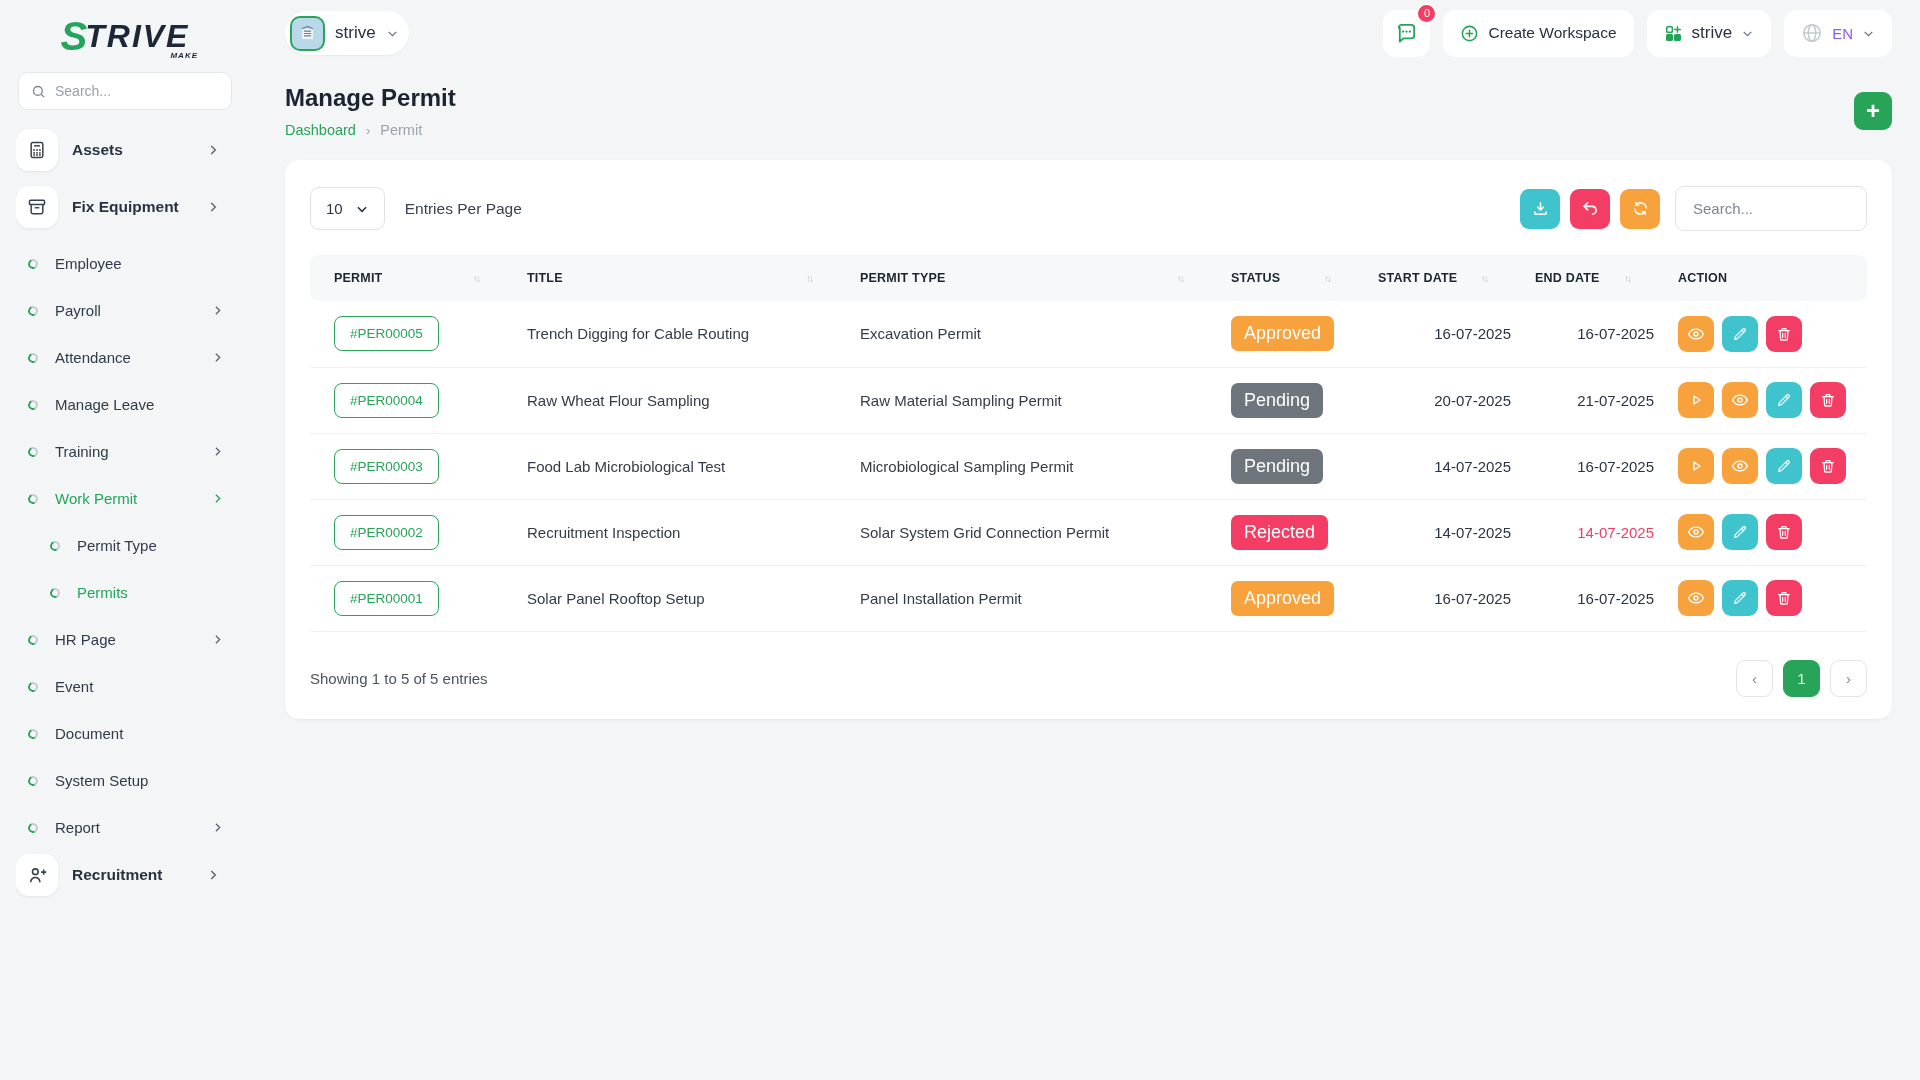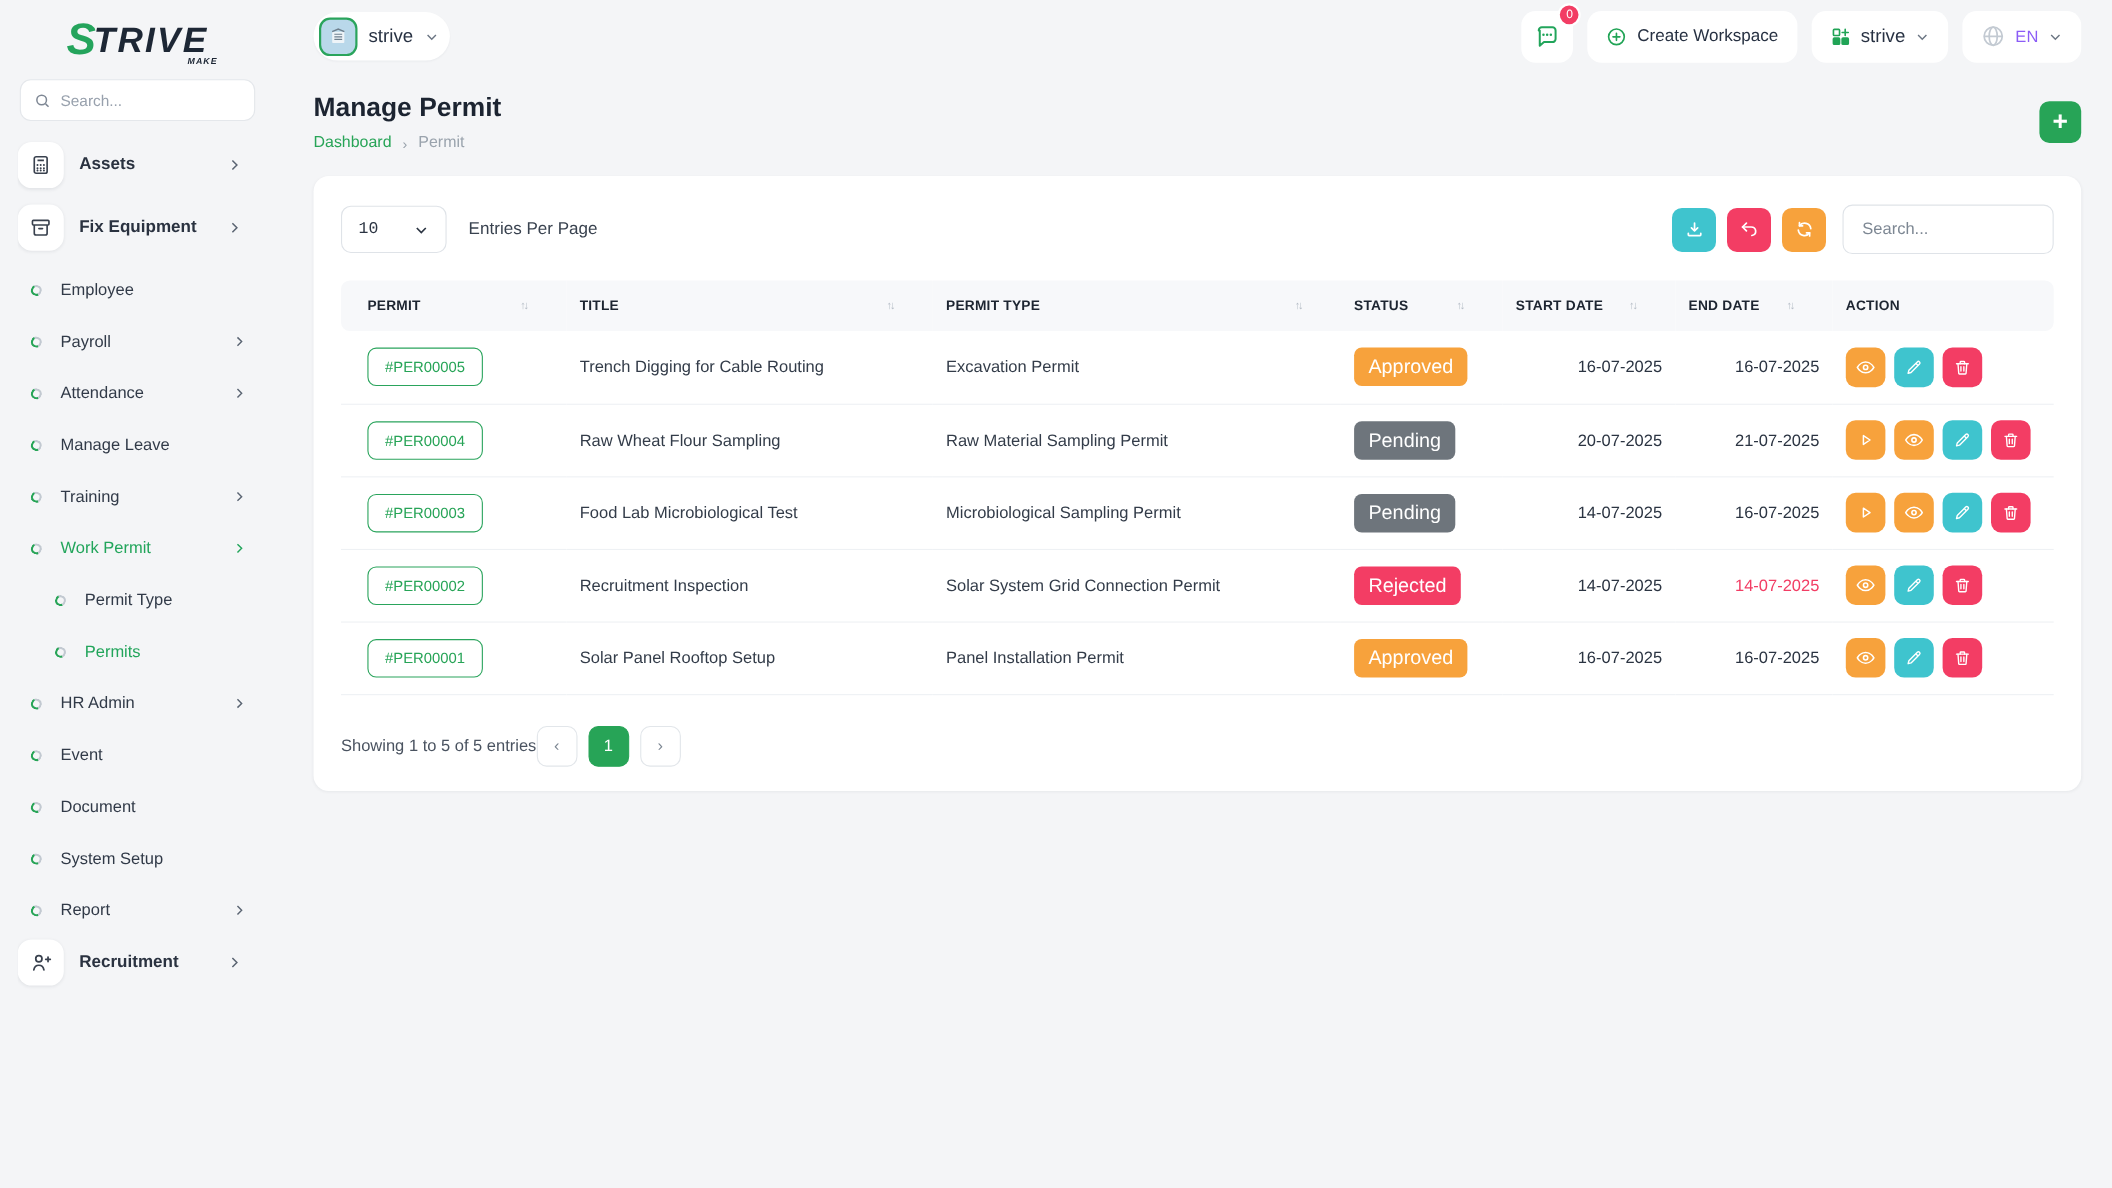--- a/index.html
+++ b/index.html
@@ -46,21 +46,21 @@
   .page-head { display:flex; justify-content:space-between; align-items:flex-start; margin-top:27px; }
   .page-title { font-size:24px; font-weight:bold; color:#1c2431; }
   .breadcrumb { display:flex; align-items:center; gap:10px; margin-top:10px; font-size:14.5px; }
   .breadcrumb .bc-link { color:#27a457; cursor:pointer; }
   .breadcrumb .bc-sep { color:#9aa3ad; font-size:13px; }
   .breadcrumb .bc-cur { color:#9aa3ad; }
   .add-btn { width:38px; height:38px; border-radius:9px; background:#27a457; color:#fff; font-size:24px; font-weight:bold; display:flex; align-items:center; justify-content:center; cursor:pointer; margin-top:8px; line-height:1; }
 
   .card { margin-top:22px; background:#fff; border-radius:14px; padding:26px 25px 22px; box-shadow:0 1px 3px rgba(20,30,50,.06); }
   .toolbar { display:flex; align-items:center; margin-bottom:24px; }
-  .entries-select { height:43px; border:1px solid #dfe3e8; border-radius:9px; display:flex; align-items:center; gap:32px; padding:0 15px; font-size:15px; color:#2b3442; cursor:pointer; background:#fff;font-family:Liberation Mono, monospace; }
+  .entries-select { height:43px; border:1px solid #dfe3e8; border-radius:9px; display:flex; align-items:center; gap:12px; padding:0 15px; font-size:15px; color:#2b3442; cursor:pointer; background:#fff; }
   .entries-select .chev-d { color:#2b3442; display:flex; }
   .entries-label { margin-left:20px; font-size:15.5px; color:#39424f; }
   .tb-spacer { flex:1; }
   .tb-btn { width:40px; height:40px; border-radius:9px; margin-left:10px; display:flex; align-items:center; justify-content:center; cursor:pointer; border:none; }
   .tb-teal { background:#3fc4ce; } .tb-pink { background:#f33d64; } .tb-orange { background:#f7a23c; }
   .tb-search { margin-left:15px; width:192px; height:45px; border:1px solid #dfe3e8; border-radius:9px; padding:0 17px; font-size:15px; color:#4a5568; outline:none; font-family:inherit; }
   .tb-search::placeholder { color:#7d8793; }
 
   table { width:100%; border-collapse:collapse; table-layout:fixed; }
   thead th { background:#f7f8fa; text-align:left; font-size:12.5px; font-weight:bold; color:#1d2531; padding:16px 12px; letter-spacing:.2px; }
@@ -72,21 +72,21 @@
   tbody td:first-child { padding-left:24px; }
   .permit-badge { display:inline-block; border:1px solid #2aa45c; color:#27a457; border-radius:8px; padding:9px 15px; font-size:13.5px; cursor:pointer; background:#fff; }
   .status-badge { display:inline-block; color:#fff; border-radius:7px; padding:7px 13px; font-size:18px; }
   .st-approved { background:#f7a23c; } .st-pending { background:#6e757c; } .st-rejected { background:#f33d64; }
   .date-cell { color:#2b3442;text-align:right; }
   .date-overdue { color:#f23d64; }
   .act-wrap { display:flex; gap:8px; }
   .act { width:36px; height:36px; border-radius:9px; display:flex; align-items:center; justify-content:center; cursor:pointer; border:none; }
   .act-approve { background:#f7a23c; } .act-view { background:#f7a23c; } .act-edit { background:#3fc4ce; } .act-delete { background:#f33d64; }
 
-  .card-footer { display:flex; align-items:center; padding-top:28px; }
+  .card-footer { display:flex; justify-content:space-between; align-items:center; padding-top:28px; }
   .showing { font-size:15px; color:#4a5360; }
   .pager { display:flex; gap:10px; }
   .pg { width:37px; height:37px; border:1px solid #e2e6ea; border-radius:9px; background:#fff; color:#7c8692; display:flex; align-items:center; justify-content:center; font-size:15px; cursor:pointer; }
   .pg.active { background:#27a457; color:#fff; border-color:#27a457; }
 </style>
 </head>
 <body>
 
 <div class="app">
 
@@ -184,21 +184,21 @@
           <div class="sub-item lvl2">
             <span class="bullet"></span>
             <span>Permit Type</span>
           </div>
           <div class="sub-item lvl2 active">
             <span class="bullet"></span>
             <span>Permits</span>
           </div>
           <div class="sub-item">
             <span class="bullet"></span>
-            <span>HR Admin</span>
+            <span>HR Page</span>
             <span class="chev">
               <svg width="13" height="13" viewBox="0 0 24 24" fill="none" stroke="currentColor" stroke-width="2.4">
                 <path d="M9 5l7 7-7 7"></path>
               </svg>
             </span>
           </div>
           <div class="sub-item">
             <span class="bullet"></span>
             <span>Event</span>
           </div>

